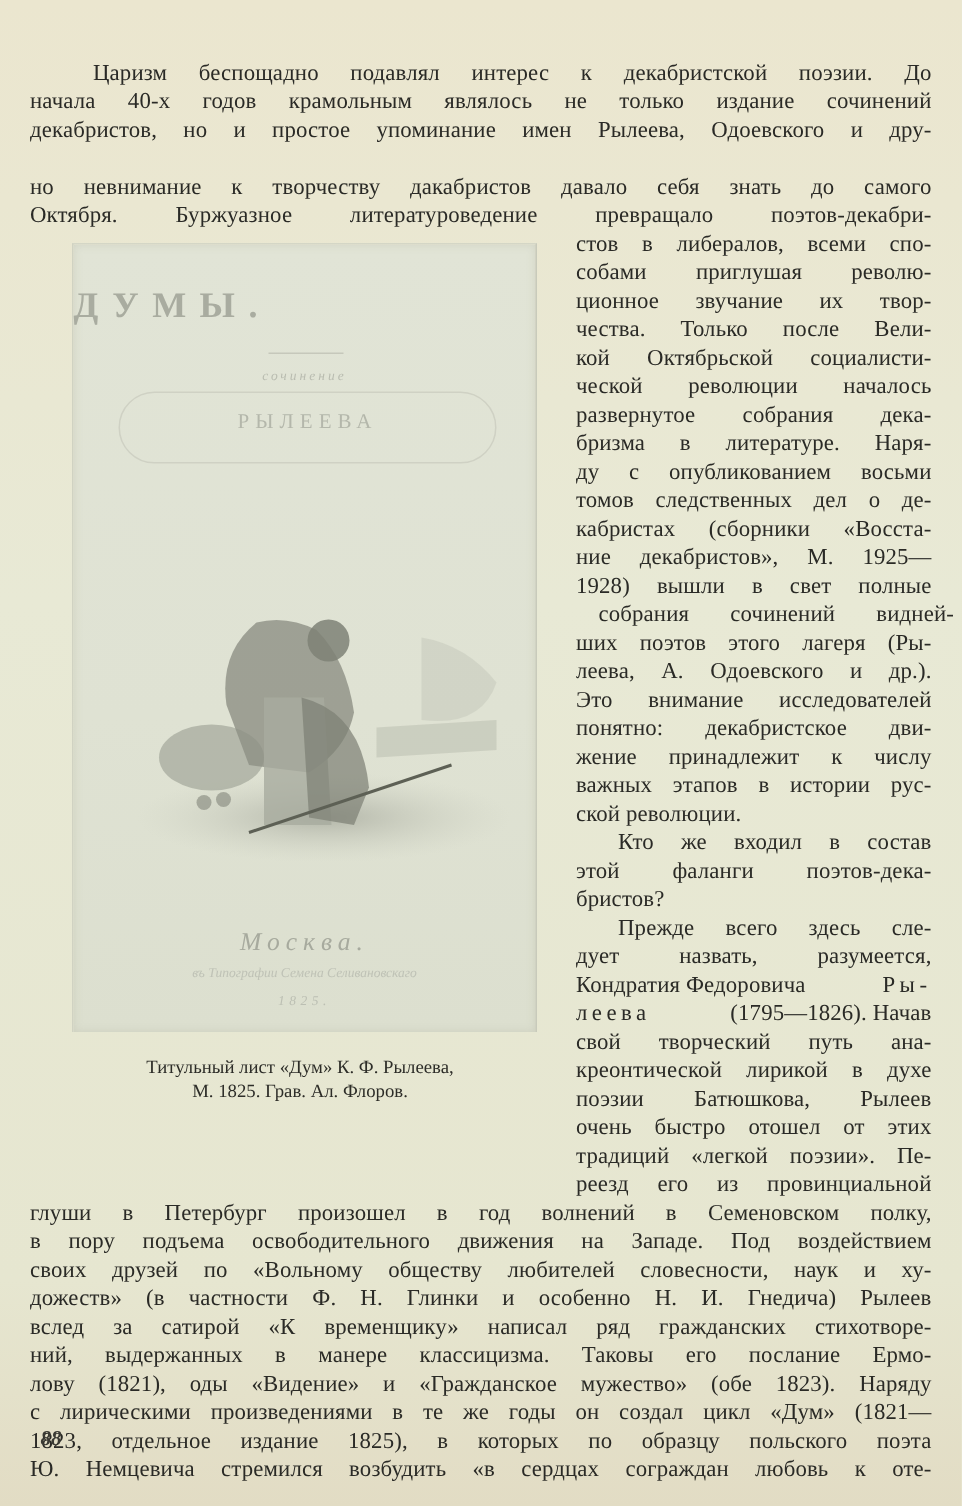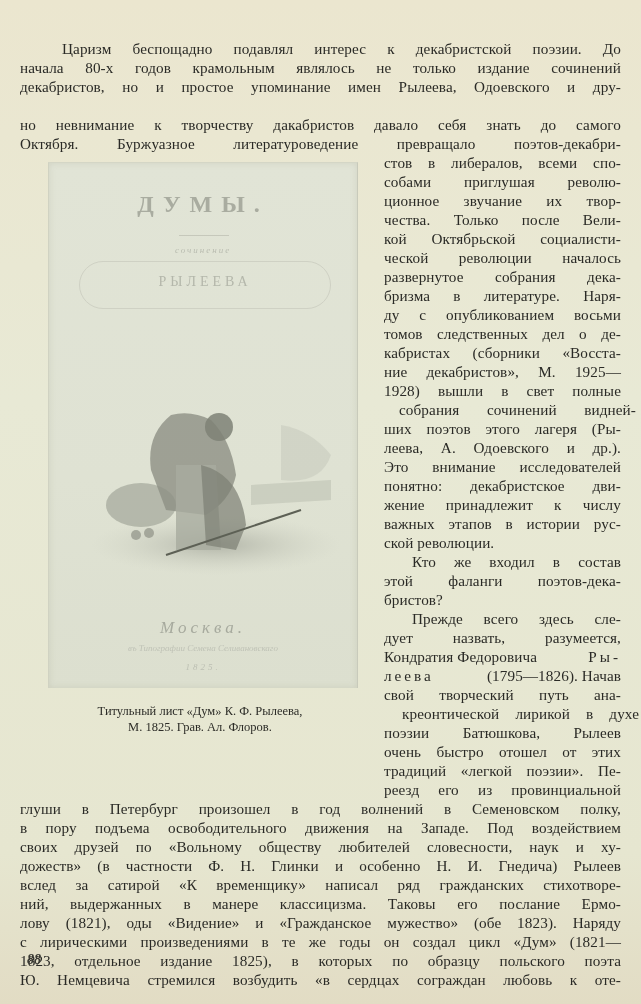--- a/index.html
+++ b/index.html
@@ -46,21 +46,21 @@
       background: linear-gradient(180deg, #e1e4d6 0%, #dfe2d3 60%, #dcdfcf 100%);
       border-left: 1px solid #d0d2c2;
       border-top: 1px solid #d4d6c6;
       border-right: 1px solid #c8cabb;
       box-shadow: inset 0 0 6px rgba(160,160,140,0.25);
     }
     .ill-title {
       position: absolute;
       left: 0; right: 0;
       top: 28px;
-      text-align: center;
+      text-align: left;
       font-size: 24px;
       letter-spacing: 9px;
       color: #a9aca0;
       font-weight: bold;
     }
     .ill-rule {
       position: absolute;
       left: 130px; width: 50px;
       top: 72px;
       border-top: 1px solid #c6c8bb;
@@ -138,21 +138,21 @@
       color: #3a3a34;
       font-weight: bold;
     }
   </style>
 </head>
 <body>
 
 <div class="page">
 
   <div class="text-line indent-full" style="top:39px;">Царизм беспощадно подавлял интерес к декабристской поэзии. До</div>
-  <div class="text-line full" style="top:58px;">начала 80-х годов крамольным являлось не только издание сочинений</div>
+  <div class="text-line full" style="top:58px;">начала 40-х годов крамольным являлось не только издание сочинений</div>
   <div class="text-line full" style="top:77px;">декабристов, но и простое упоминание имен Рылеева, Одоевского и дру-</div>
   <div class="text-line full" style="top:115px;">но невнимание к творчеству дакабристов давало себя знать до самого</div>
   <div class="text-line full" style="top:134px;">Октября. Буржуазное литературоведение превращало поэтов-декабри-</div>
 
   <div class="illustration">
     <div class="ill-title">ДУМЫ.</div>
     <div class="ill-rule"></div>
     <div class="ill-sub">сочинение</div>
     <div class="ill-cartouche">
       <div class="ill-cartouche-text">РЫЛЕЕВА</div>
@@ -211,21 +211,21 @@
   <div class="text-line narrow" style="top:628px;">дует назвать, разумеется,</div>
   <div class="text-line narrow" style="top:647px; display:flex; justify-content:space-between;">
     <span>Кондратия Федоровича </span>
     <span class="spaced">Ры-</span>
   </div>
   <div class="text-line narrow" style="top:666px; display:flex; justify-content:space-between;">
     <span class="spaced">леева</span>
     <span> (1795—1826). Начав</span>
   </div>
   <div class="text-line narrow" style="top:685px;">свой творческий путь ана-</div>
-  <div class="text-line narrow" style="top:704px;margin-left:18px;">креонтической лирикой в духе</div>
+  <div class="text-line narrow" style="top:704px;">креонтической лирикой в духе</div>
   <div class="text-line narrow" style="top:723px;">поэзии Батюшкова, Рылеев</div>
   <div class="text-line narrow" style="top:742px;">очень быстро отошел от этих</div>
   <div class="text-line narrow" style="top:761px;">традиций «легкой поэзии». Пе-</div>
   <div class="text-line narrow" style="top:780px;">реезд его из провинциальной</div>
 
   <div class="caption" style="top:703px;">
     <div>Титульный лист «Дум» К. Ф. Рылеева,</div>
     <div>М. 1825. Грав. Ал. Флоров.</div>
   </div>
 

